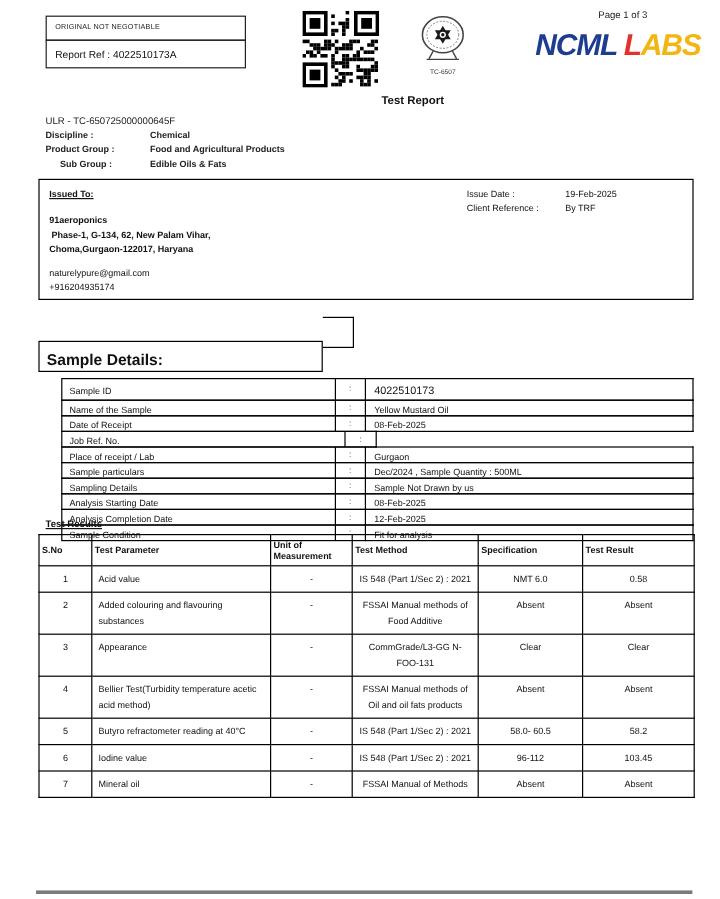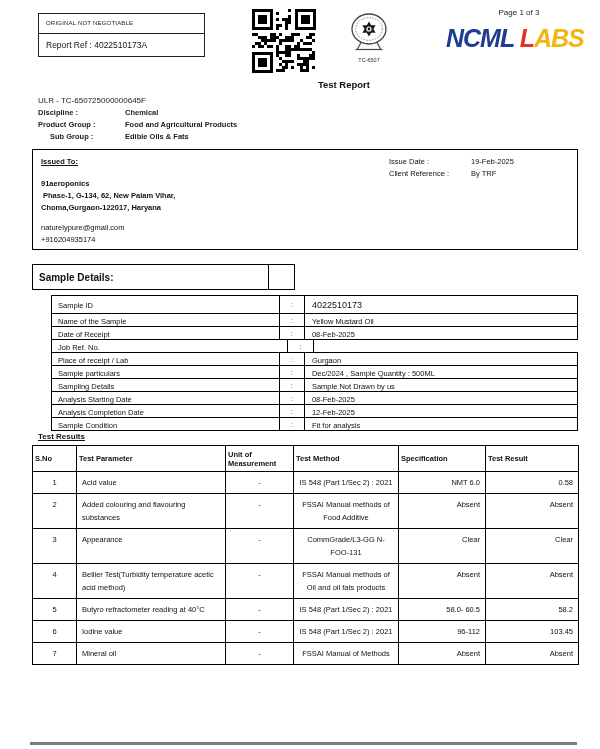--- a/index.html
+++ b/index.html
@@ -40,22 +40,22 @@
   .issued-box .email { position:absolute; left:8px; top:73px; font-size:7.5px; }
   .issued-box .phone { position:absolute; left:8px; top:85px; font-size:7.5px; }
   .issued-box .r-lbl1 { position:absolute; left:356px; top:7px; font-size:7.5px; }
   .issued-box .r-val1 { position:absolute; left:438px; top:7px; font-size:7.5px; }
   .issued-box .r-lbl2 { position:absolute; left:356px; top:19px; font-size:7.5px; }
   .issued-box .r-val2 { position:absolute; left:438px; top:19px; font-size:7.5px; }
 
   
   .sd { position:absolute; left:32px; top:264px; width:546px; }
   .sd-head { display:flex; }
-  .sd-head .c1 { width:237px; height:26px; border:1.5px solid #000; font-size:10px; font-weight:bold;
-    padding:7px 0 0 6px; }
+  .sd-head .c1 { width:237px; height:26px; border:1.5px solid #000; font-size:13px; font-weight:bold;
+    padding:7px 0 0 6px;margin-top:20px; }
   .sd-head .c2 { width:26px; height:26px; border:1.5px solid #000; border-left:none; }
   .sd-gap { height:6px; }
   .sd-row { display:flex; margin-top:-1px; }
   .sd-row .c1 { width:237px; border:1px solid #000; font-size:7.5px; padding:2.5px 0 0 6px; }
   .sd-row .c2 { width:26px; border:1px solid #000; border-left:none; font-size:7px; color:#444; text-align:center; padding-top:2.5px; }
   .sd-row .c3 { width:283px; border:1px solid #000; border-left:none; font-size:7.5px; padding:2.5px 0 0 7px; }
   .sd-row { height:14px;padding-left:19px; }
   .sd-row.tall { height:19px; }
   .sd-row.tall .c3 { font-size:9px; padding-top:4px; }
   .sd-row.tall .c1, .sd-row.tall .c2 { padding-top:5px; }
@@ -64,21 +64,21 @@
   .tr-head { position:absolute; left:38px; top:432px; font-size:8px; font-weight:bold; text-decoration:underline; }
   table.results { position:absolute; left:32px; top:445px; width:546px; border-collapse:collapse;
     border:1.5px solid #000; table-layout:fixed; }
   table.results th, table.results td { border:1px solid #000; font-size:7.5px; }
   table.results th { font-weight:bold; text-align:left; height:26px; padding:2px; }
   table.results td { vertical-align:top; padding:4px 5px; line-height:13px; }
   td.sno { text-align:center; }
   td.param { text-align:left; }
   td.unit { text-align:center; vertical-align:middle; }
   td.method { text-align:center; padding:4px 9px; font-size:7px; }
-  td.spec, td.result { text-align:right; font-size:7px; }
+  td.spec, td.result { text-align:center; font-size:7px; }
   col.c-sno{width:44px;} col.c-param{width:149px;} col.c-unit{width:68px;}
   col.c-method{width:105px;} col.c-spec{width:87px;} col.c-result{width:93px;}
 
   .footer-line { position:absolute; left:30px; top:742px; width:547px; height:2.5px; background:#7b7b7b; }
 </style>
 </head>
 <body>
 
 <div class="page">
 

